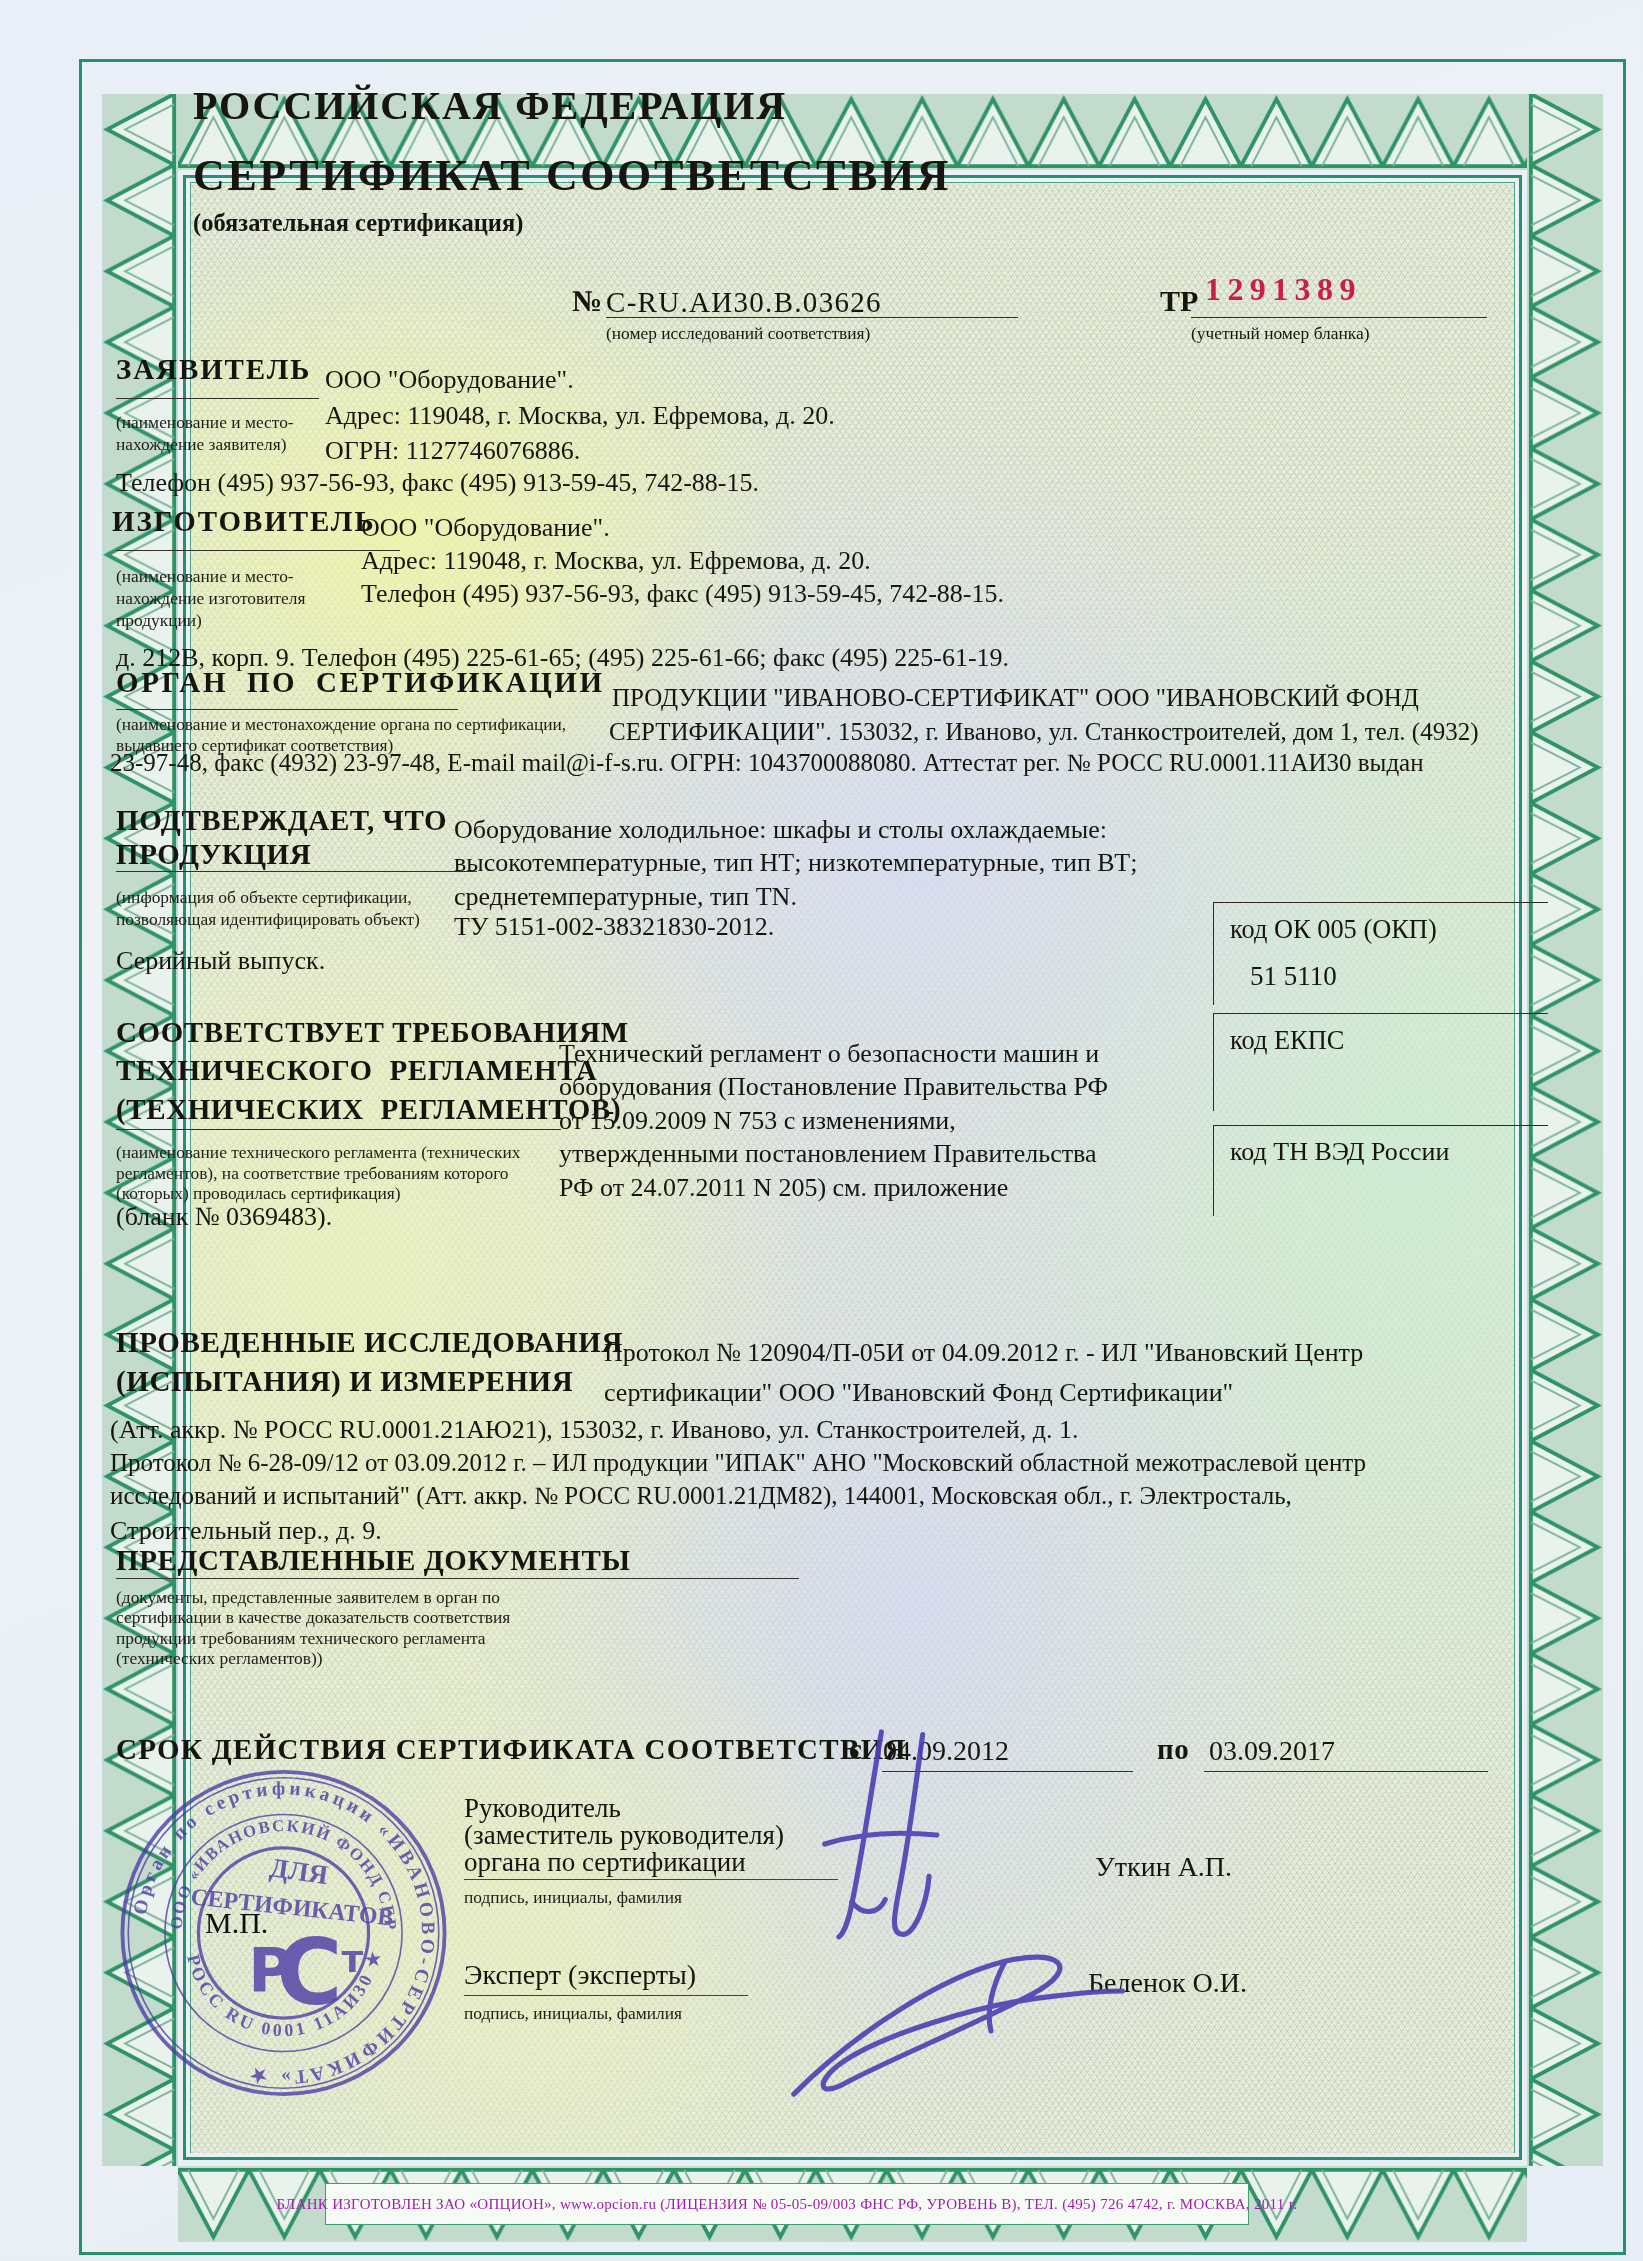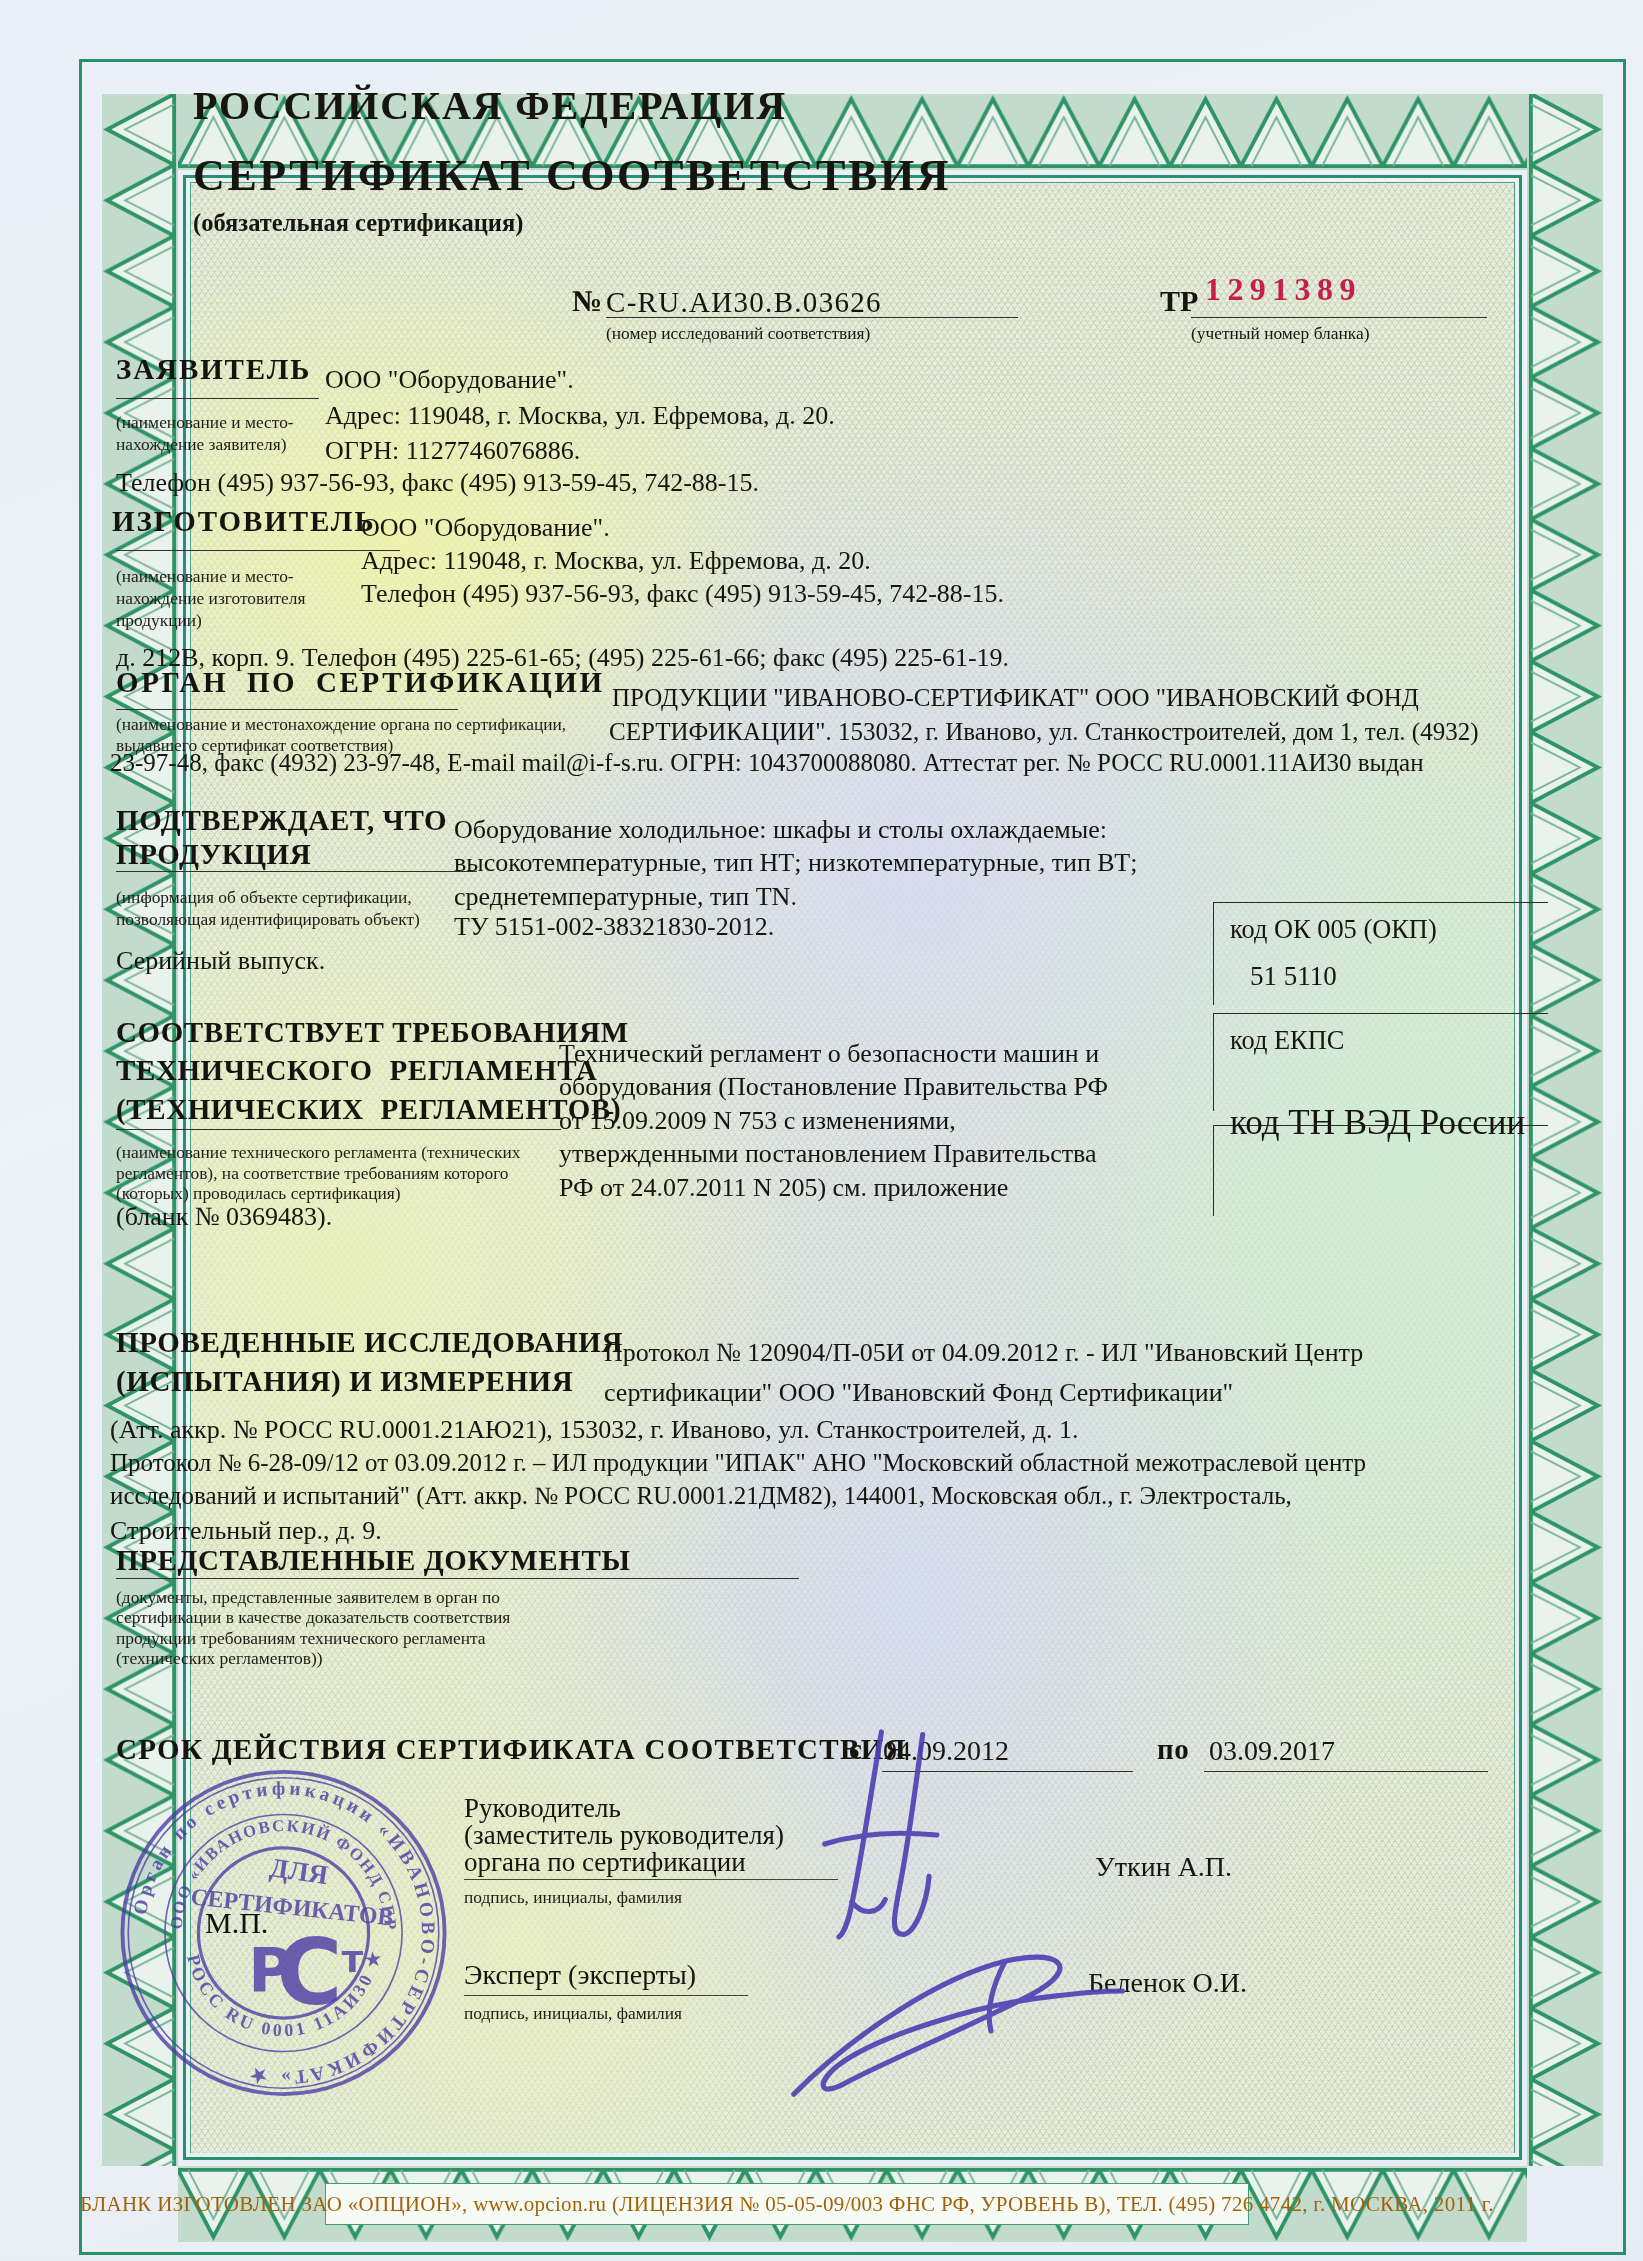--- a/index.html
+++ b/index.html
@@ -32,21 +32,21 @@
       radial-gradient(709px 644px at 55% 35%, rgba(214,219,244,0.85), rgba(214,219,244,0) 72%),
       radial-gradient(644px 773px at 55% 72%, rgba(210,216,246,0.75), rgba(210,216,246,0) 70%),
       radial-gradient(644px 902px at 92% 50%, rgba(206,236,212,0.9), rgba(206,236,212,0) 75%),
       repeating-linear-gradient(55deg, rgba(118,158,82,0.17) 0 1.3px, rgba(0,0,0,0) 1.3px 5.2px),
       repeating-linear-gradient(-55deg, rgba(96,138,188,0.17) 0 1.3px, rgba(0,0,0,0) 1.3px 5.2px),
       repeating-linear-gradient(0deg, rgba(150,172,92,0.08) 0 1.3px, rgba(0,0,0,0) 1.3px 4.5px);}
   .zz{position:absolute;}
   .codebox{position:absolute;border-top:1.9px solid #2e2a22;border-left:1.9px solid #2e2a22;}
   .footer-box{position:absolute;left:325px;top:2183px;width:922px;height:40px;
     background:#f7fbf6;border:1.3px solid #3f9f72;display:flex;align-items:center;justify-content:center;}
-  .footer-text{font-size:21px;color:#a16207;letter-spacing:0.3px;white-space:nowrap;}
+  .footer-text{font-size:15px;color:#a21caf;letter-spacing:0.3px;white-space:nowrap;}
   .wsp{word-spacing:9px;}
 </style>
 </head>
 <body>
 
 <div class="page">
 
   <div class="frame-outer"></div>
 
   <svg class="zz" style="left:178px;top:94px;width:1349px;height:76px" preserveAspectRatio="none" viewBox="0 0 2094 118" width="1349" height="76">
@@ -144,21 +144,21 @@
   <div class="abs body-t" style="left:454px;top:882px">среднетемпературные, тип TN.</div>
   <div class="abs body-t" style="left:454px;top:912px">ТУ 5151-002-38321830-2012.</div>
   <div class="abs body-t" style="left:116px;top:946px">Серийный выпуск.</div>
 
   <div class="codebox" style="left:1213px;top:902px;width:334px;height:102px"></div>
   <div class="abs body-t" style="left:1230px;top:914px;font-size:26.4px">код ОК 005 (ОКП)</div>
   <div class="abs body-t c" style="left:1250px;top:961px;width:258px;font-size:27px">51 5110</div>
   <div class="codebox" style="left:1213px;top:1013px;width:334px;height:97px"></div>
   <div class="abs body-t" style="left:1230px;top:1025px;font-size:26.4px">код ЕКПС</div>
   <div class="codebox" style="left:1213px;top:1125px;width:334px;height:90px"></div>
-  <div class="abs body-t" style="left:1230px;top:1103px;font-size:35px">код ТН ВЭД России</div>
+  <div class="abs body-t" style="left:1230px;top:1137px;font-size:26px">код ТН ВЭД России</div>
 
   <div class="abs h" style="left:116px;top:1016px">СООТВЕТСТВУЕТ ТРЕБОВАНИЯМ</div>
   <div class="abs h wsp" style="left:116px;top:1054px">ТЕХНИЧЕСКОГО  РЕГЛАМЕНТА</div>
   <div class="abs h wsp" style="left:116px;top:1093px">(ТЕХНИЧЕСКИХ  РЕГЛАМЕНТОВ)</div>
   <div class="abs rule" style="left:116px;top:1129px;width:445px"></div>
   <div class="abs note-t" style="left:116px;top:1142px">(наименование технического регламента (технических</div>
   <div class="abs note-t" style="left:116px;top:1163px">регламентов), на соответствие требованиям которого</div>
   <div class="abs note-t" style="left:116px;top:1183px">(которых) проводилась сертификация)</div>
   <div class="abs body-t" style="left:116px;top:1202px">(бланк № 0369483).</div>
   <div class="abs body-t" style="left:559px;top:1039px">Технический регламент о безопасности машин и</div>

